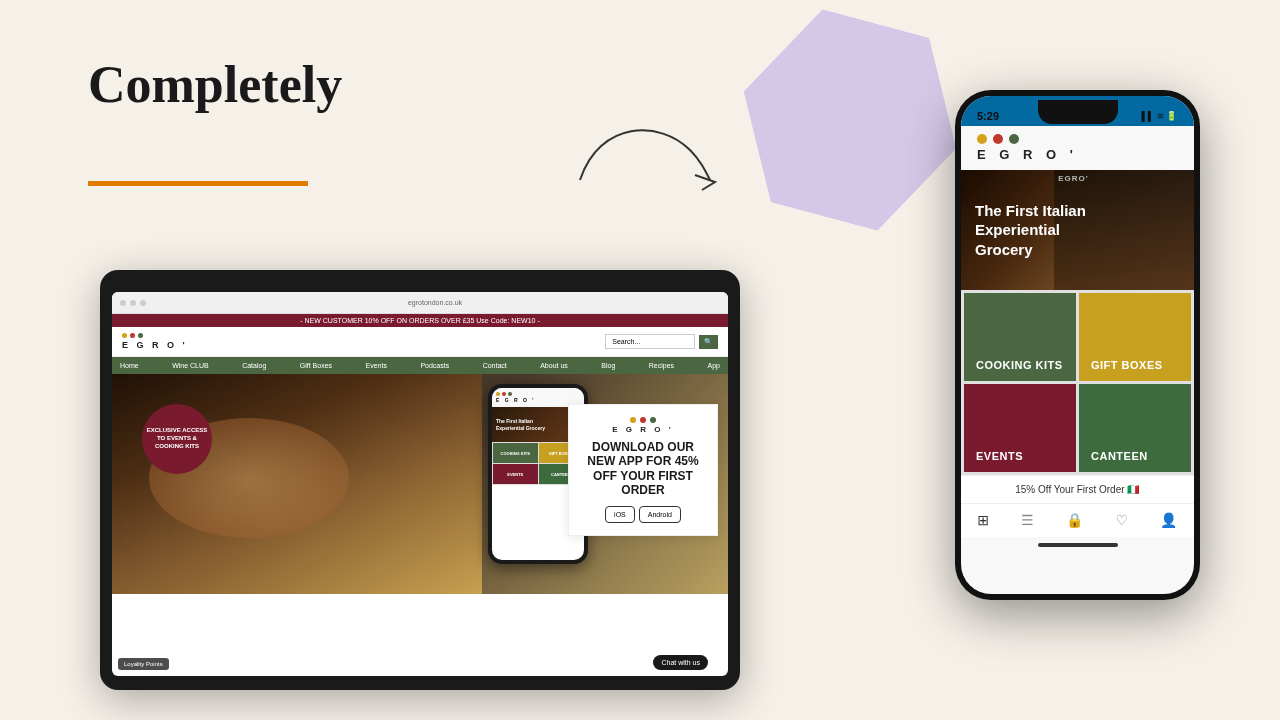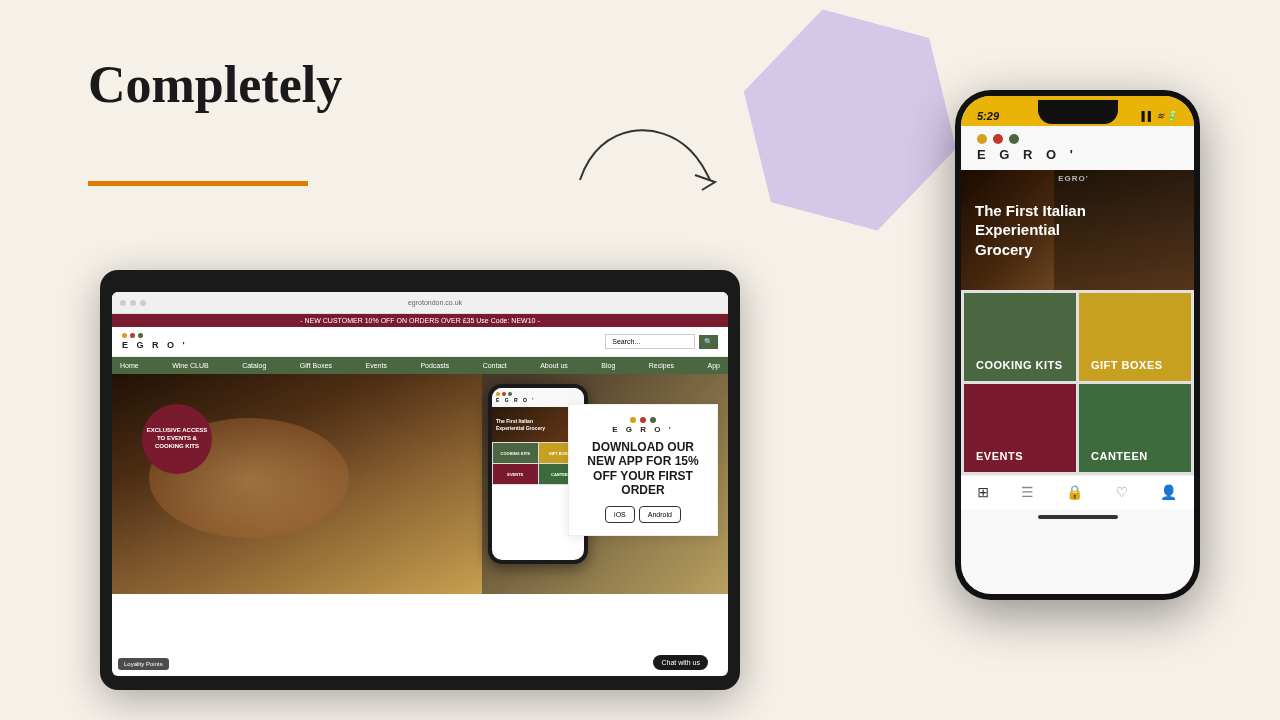--- a/index.html
+++ b/index.html
@@ -342,26 +342,25 @@
       position: absolute;
       top: 6px;
       left: 6px;
       right: 6px;
       bottom: 6px;
       background: #f8f8f8;
       border-radius: 30px;
       overflow: hidden;
     }
     .phone-status-bar {
-      background: #eab308;
+      background: #0369a1;
       padding: 14px 16px 4px;
       display: flex;
       justify-content: space-between;
       align-items: center;
-      font-style: italic;
     }
     .phone-time {
       font-size: 11px;
       font-weight: bold;
       font-family: sans-serif;
       color: #111;
     }
     .phone-icons {
       font-size: 9px;
       color: #111;
@@ -556,21 +555,21 @@
 
       <div class="tablet-download-panel">
         <div class="tdp-logo">
           <div class="tdp-dots">
             <div class="tdp-dot" style="background:#d4a017;"></div>
             <div class="tdp-dot" style="background:#c0392b;"></div>
             <div class="tdp-dot" style="background:#4a6741;"></div>
           </div>
           <div class="tdp-name">E G R O '</div>
         </div>
-        <div class="tdp-text">DOWNLOAD OUR NEW APP FOR 15% OFF YOUR FIRST ORDER</div>
+        <div class="tdp-text">DOWNLOAD OUR NEW APP FOR 45% OFF YOUR FIRST ORDER</div>
         <div class="tdp-buttons">
           <button class="tdp-btn">iOS</button>
           <button class="tdp-btn">Android</button>
         </div>
       </div>
     </div>
 
     <div class="tablet-loyalty">Loyality Points</div>
 
     <div class="tablet-chat">Chat with us</div>
@@ -613,20 +612,21 @@
         <span>GIFT BOXES</span>
       </div>
       <div class="phone-cell" style="background:#7a1a2e;">
         <span>EVENTS</span>
       </div>
       <div class="phone-cell" style="background:#3d6b3d;">
         <span>CANTEEN</span>
       </div>
     </div>
 
+    <div class="phone-promo-bar">15% Off Your First Order 🇮🇹</div>
 
     <div class="phone-bottom-nav">
       <span class="phone-nav-icon active">⊞</span>
       <span class="phone-nav-icon">☰</span>
       <span class="phone-nav-icon">🔒</span>
       <span class="phone-nav-icon">♡</span>
       <span class="phone-nav-icon">👤</span>
     </div>
 
     <div class="phone-home-indicator">

